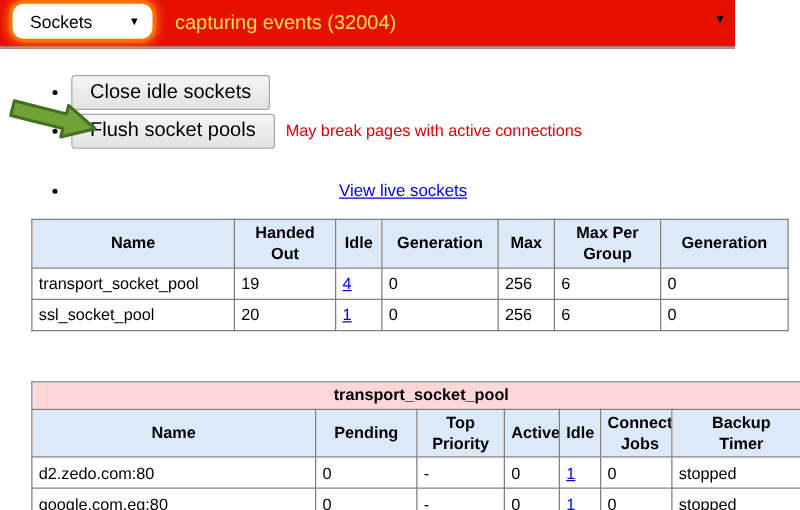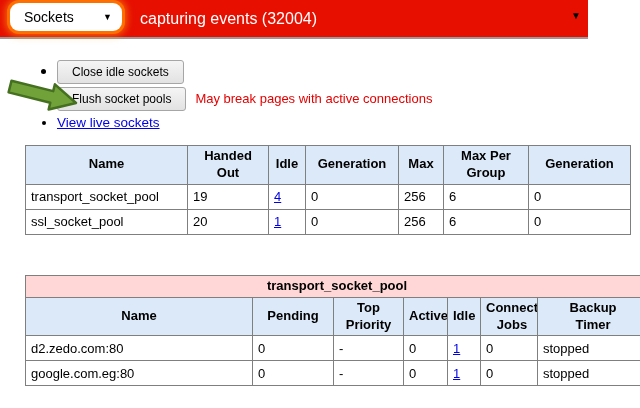--- a/index.html
+++ b/index.html
@@ -17,33 +17,33 @@
   .dropdown {
     position:absolute; left:10px; top:3px; width:112px; height:28px;
     background:#fff; border-radius:9px; box-sizing:border-box;
     display:flex; align-items:center; justify-content:space-between;
     padding:0 10px 0 14px; font-size:14px; cursor:default;
     box-shadow:0 0 0 3px #ff6f00, 0 0 7px 5px rgba(255,160,20,0.55);
   }
   .dropdown .caret { font-size:9px; line-height:1; color:#000; }
   .status {
     position:absolute; left:140px; top:0; height:37px;
-    display:flex; align-items:center; color:#ffffff; font-size:16px;
+    display:flex; align-items:center; color:#fde047; font-size:16px;
   }
   .corner-caret {
     position:absolute; right:7px; top:11px; color:#000; font-size:10px; line-height:1;
     cursor:pointer;
   }
 
   
   ul.actions { list-style:disc; margin:21px 0 0 0; padding:0 0 0 57px; }
   ul.actions li { margin:0 0 3px 0; }
-  ul.actions li.link-item { margin-top:4px; font-size:13.5px; }
+  ul.actions li.link-item { margin-top:26px; font-size:13.5px;text-align:center; }
   button.cmd {
-    font-family:inherit; font-size:12px; color:#000;
+    font-family:inherit; font-size:16px; color:#000;
     padding:4px 14px; background:linear-gradient(#f5f5f5,#e2e2e2);
     border:1px solid #a6a6a6; border-radius:3px; cursor:pointer;
   }
   .warn { color:#e60000; font-size:13px; margin-left:9px; }
   a.lnk { color:#0000e6; text-decoration:underline; cursor:pointer; }
 
   
   table { border-collapse:collapse; table-layout:fixed; font-size:13px; }
   th, td { border:1px solid #7f7f7f; overflow:hidden; white-space:nowrap; }
   th {

